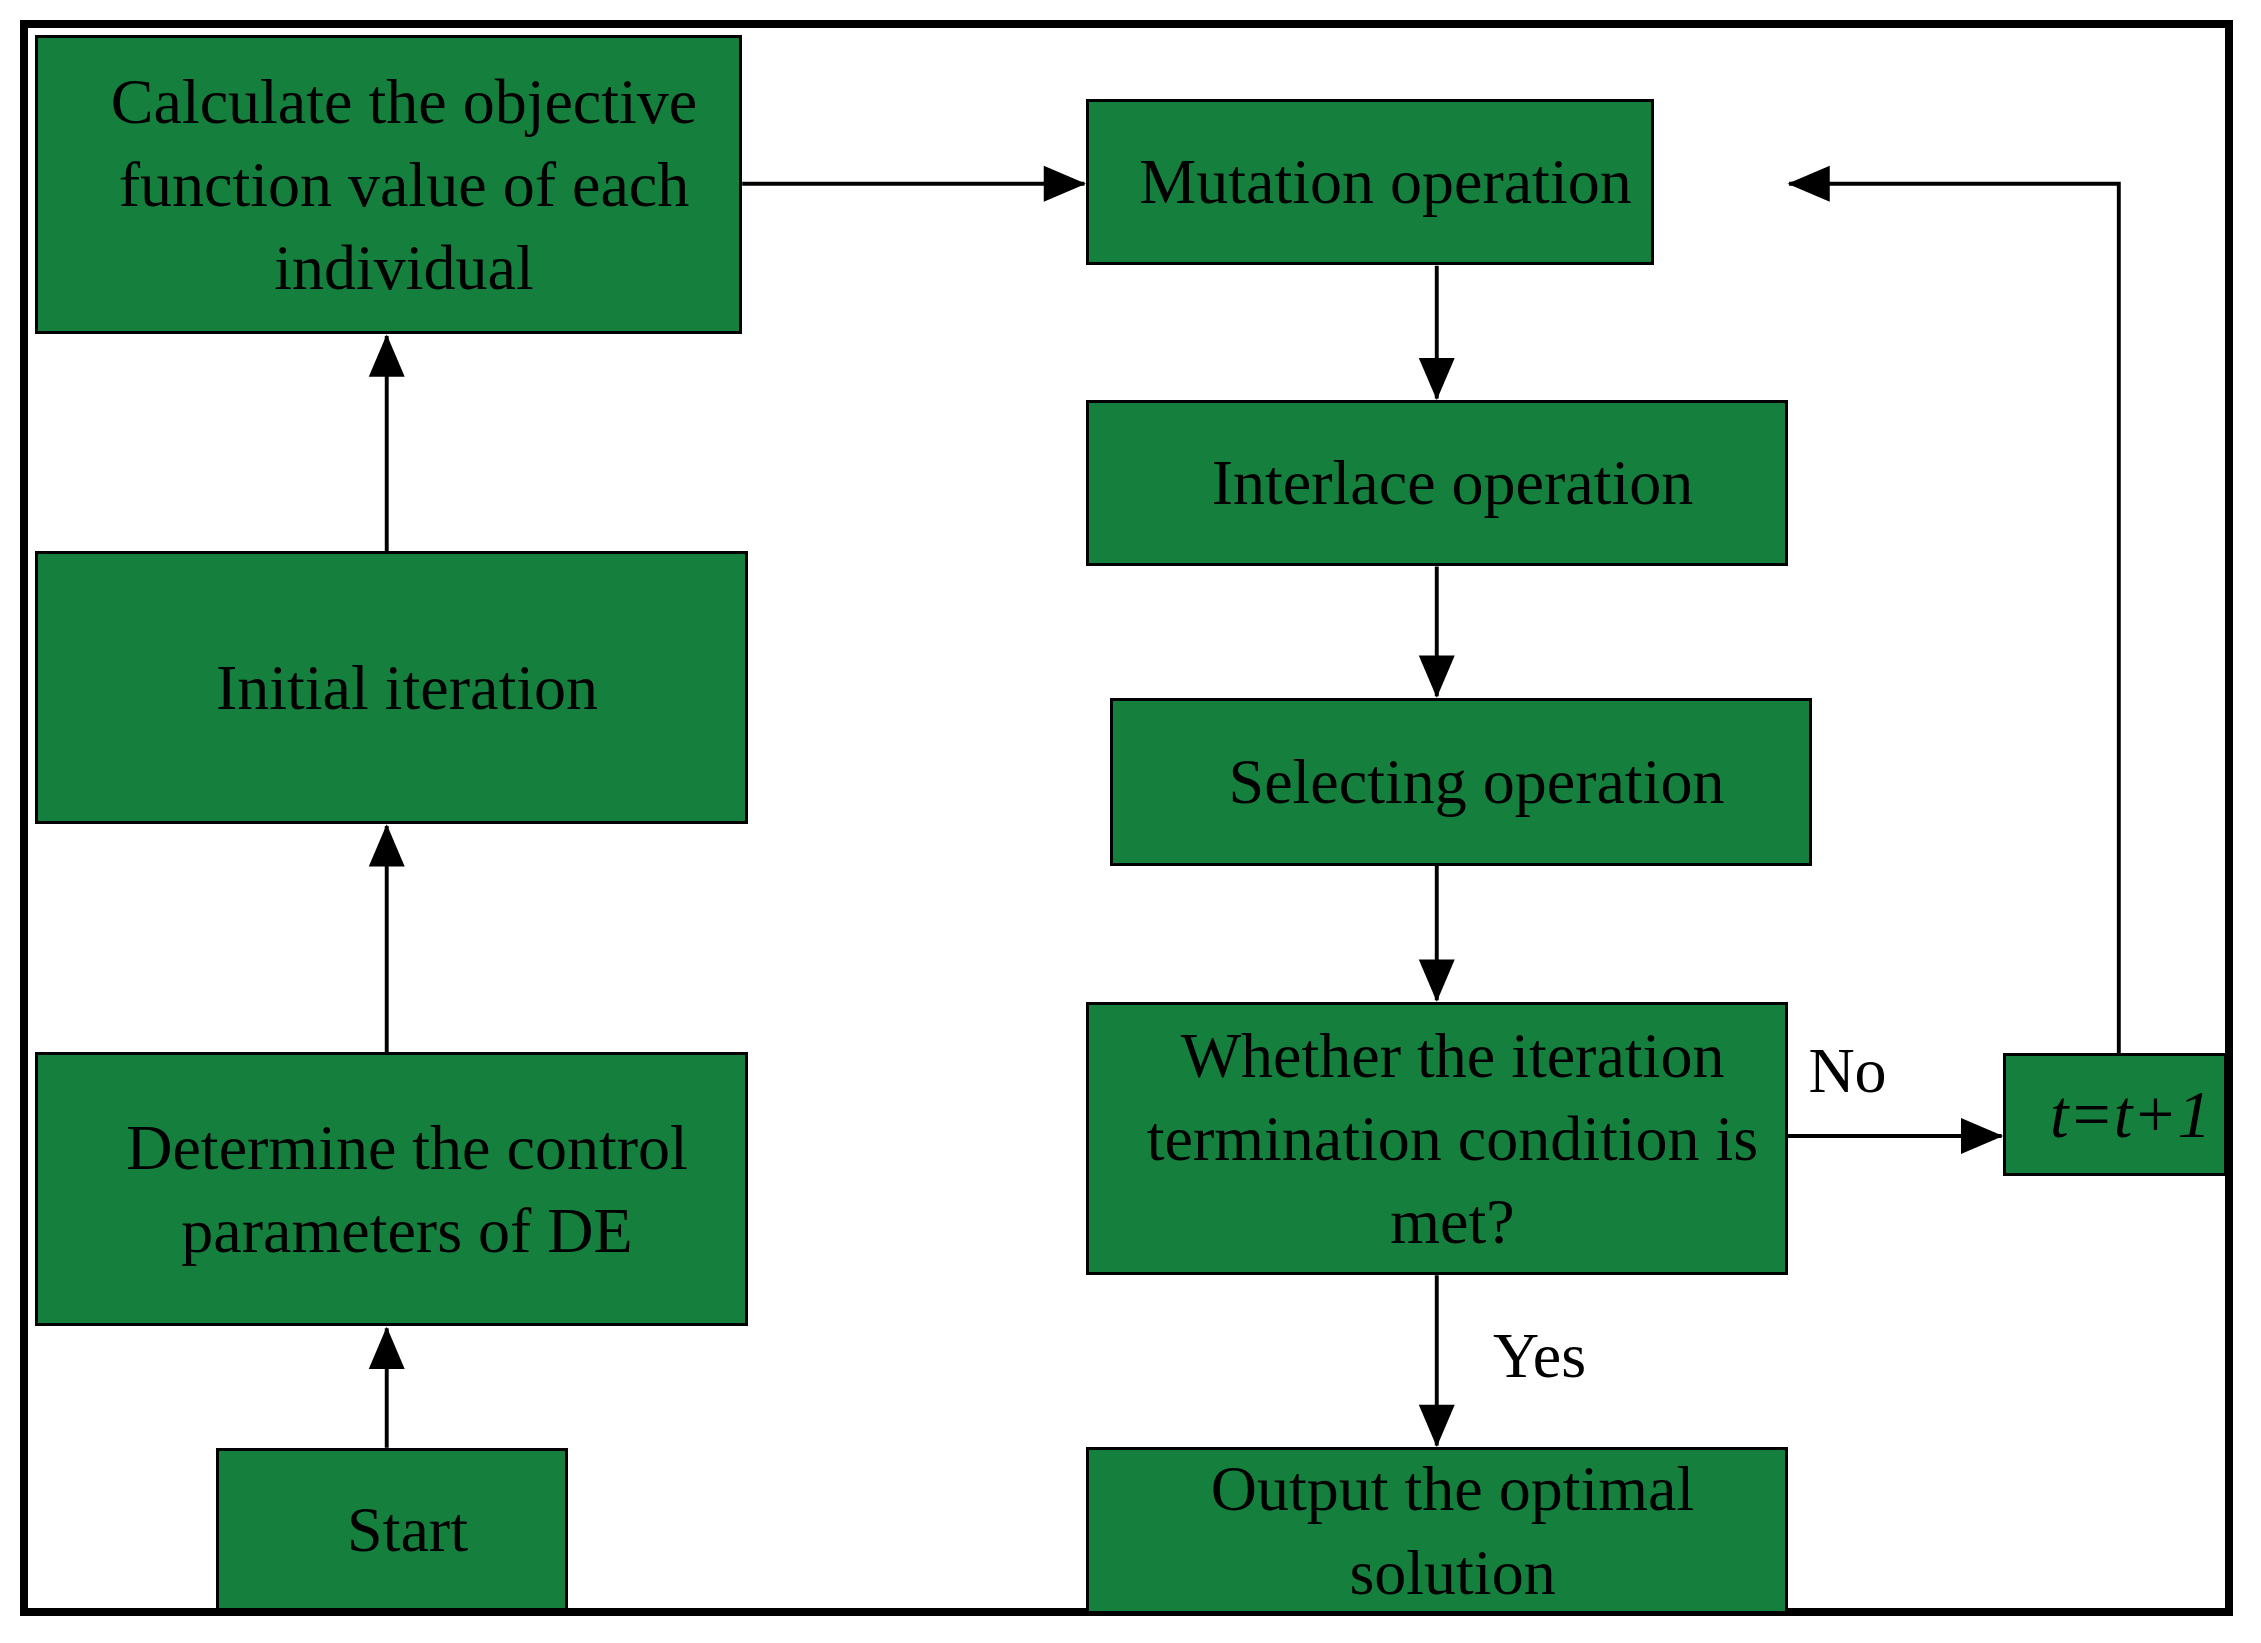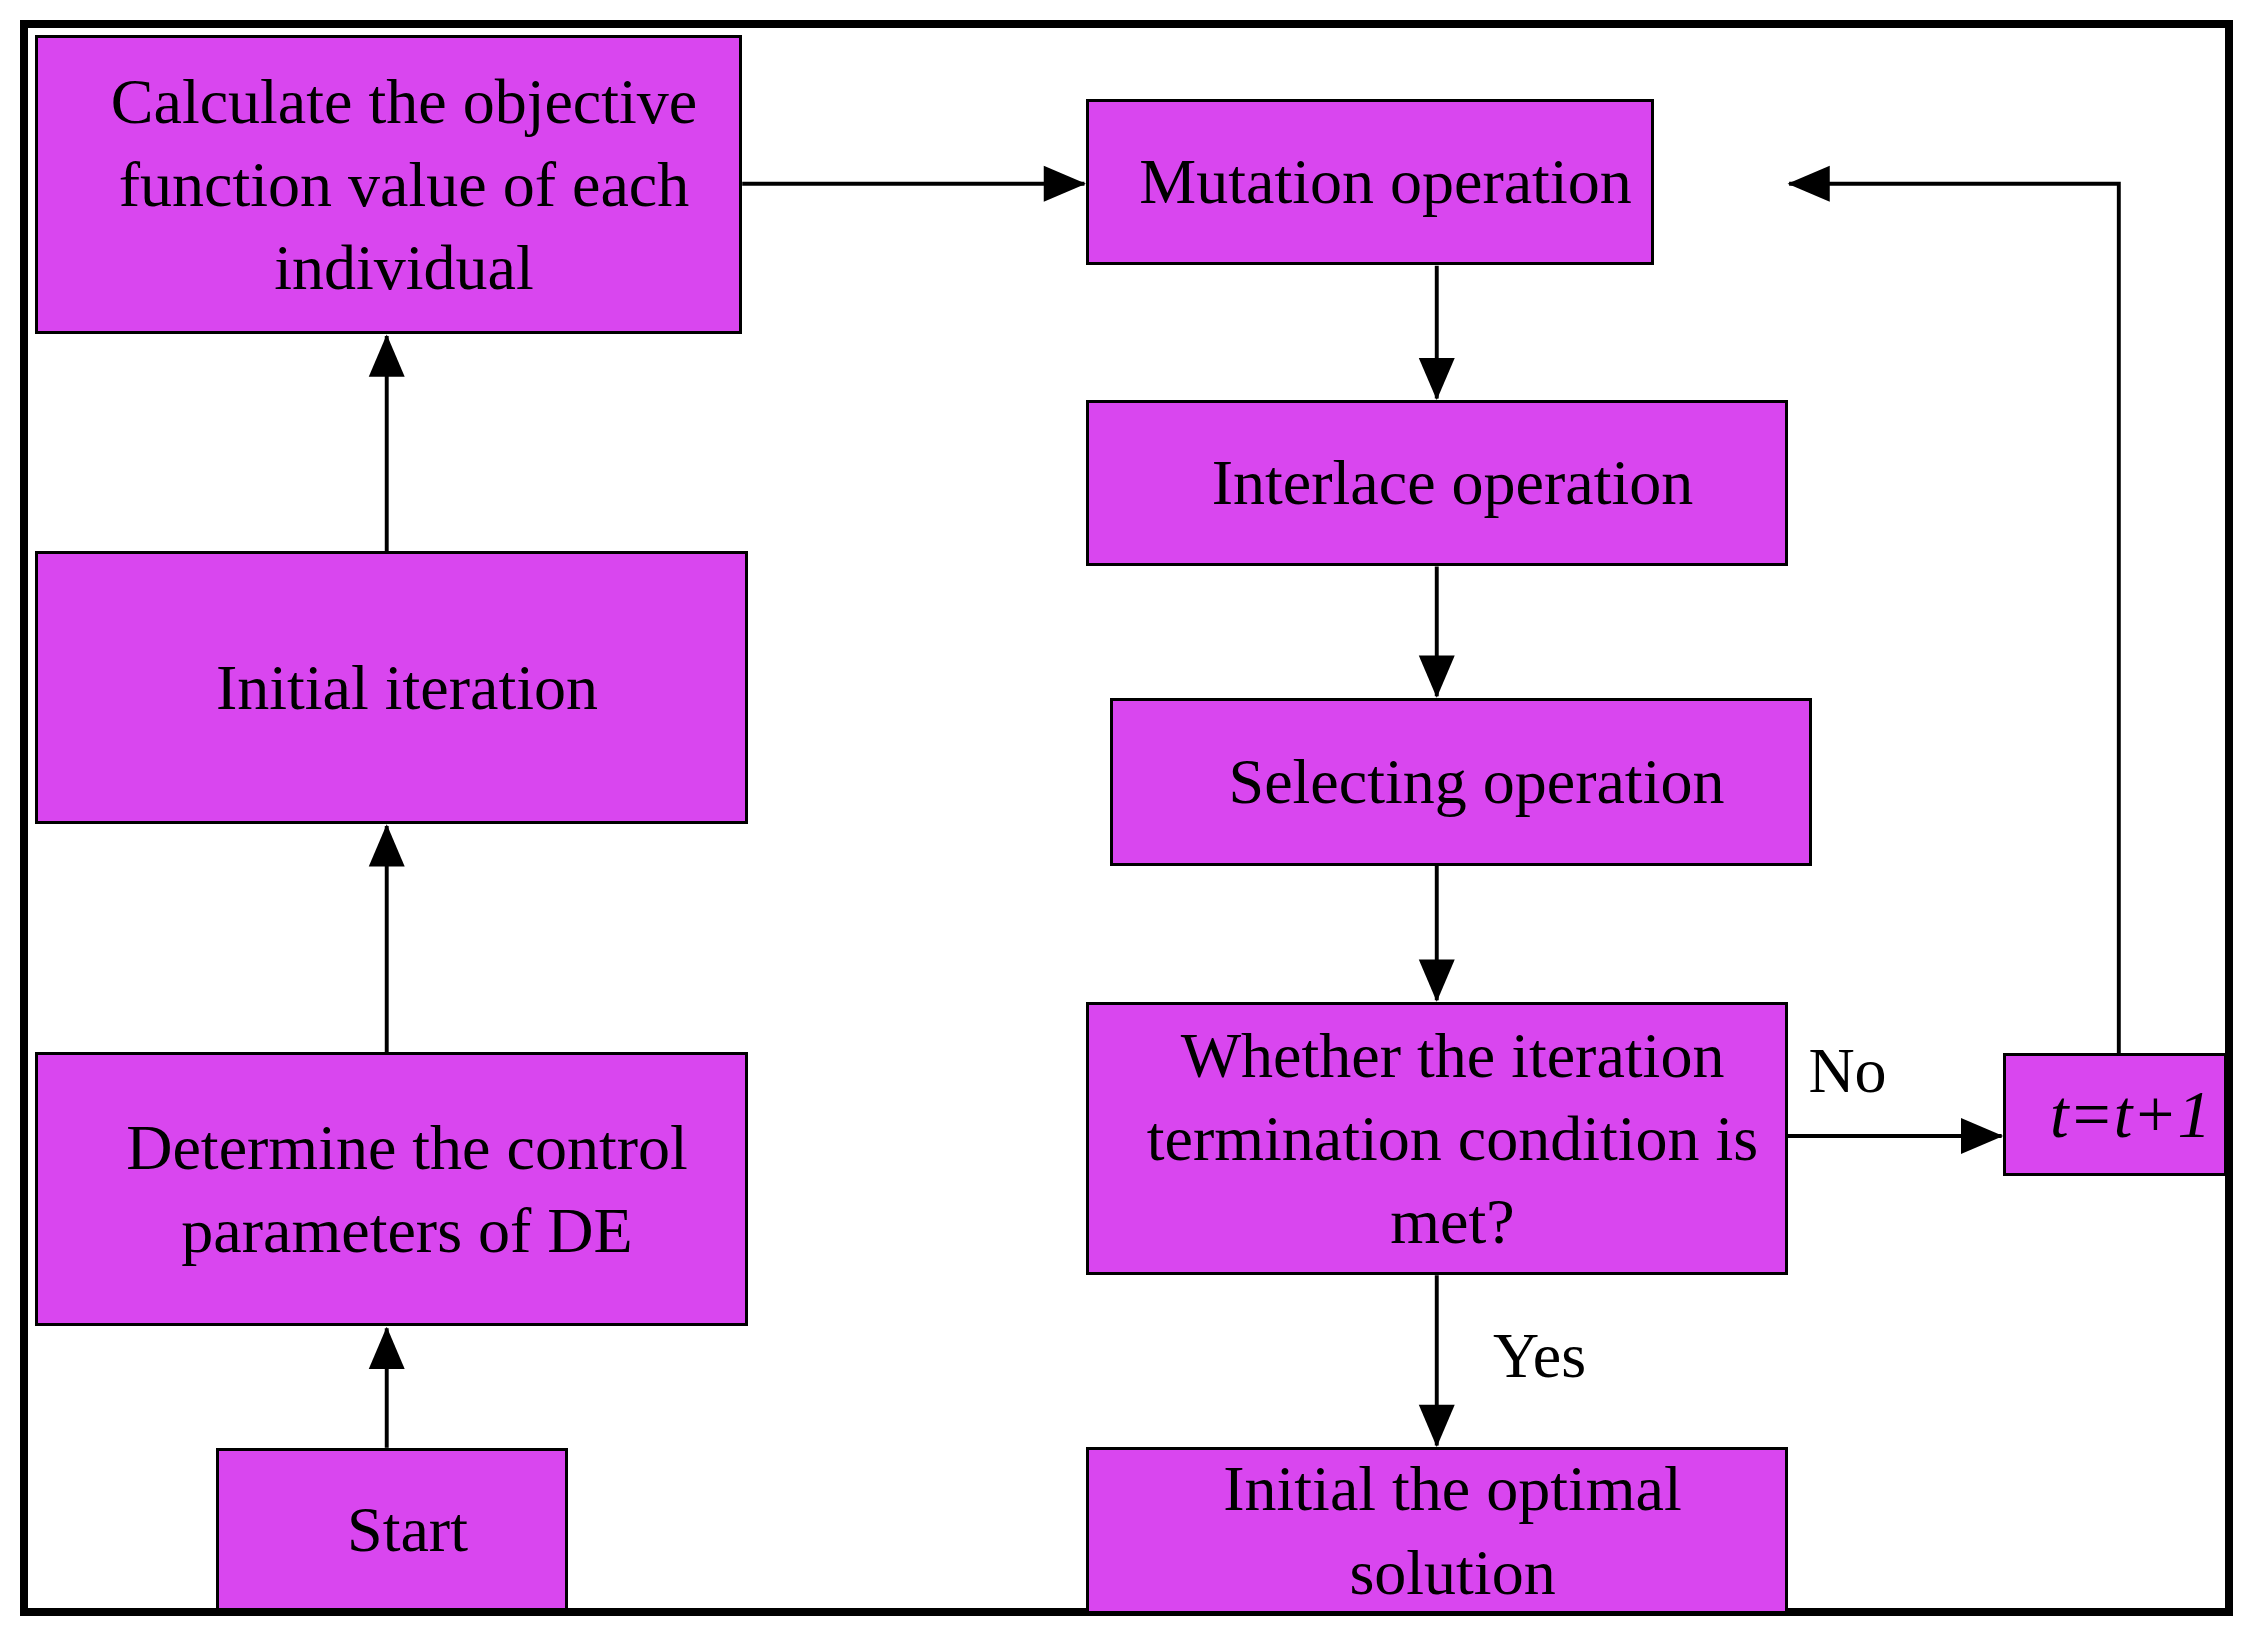--- a/index.html
+++ b/index.html
@@ -18,21 +18,21 @@
   .frame {
     position: absolute;
     left: 20.3px; top: 20.3px;
     width: 2213px; height: 1596px;
     border: 8.6px solid #000000;
     box-sizing: border-box;
   }
   .node {
     position: absolute;
     border: 3.9px solid #000000;
-    background: #d946ef;
+    background: #15803d;
     box-sizing: border-box;
     display: flex;
     align-items: center;
     justify-content: center;
     text-align: center;
     padding-left: 31px;
   }
   .node .lbl {
     font-size: 64px;
     line-height: 1.3;
@@ -137,21 +137,21 @@
   </div>
   <div class="node n-selecting">
     <span class="lbl">Selecting operation</span>
   </div>
   <div class="node n-decision">
     <span class="lbl">Whether the iteration
 termination condition is
 met?</span>
   </div>
   <div class="node n-output">
-    <span class="lbl">Initial the optimal
+    <span class="lbl">Output the optimal
 solution</span>
   </div>
   <div class="node n-increment">
     <span class="lbl">t=t+1</span>
   </div>
 
   <div class="edge-label lbl-no">No</div>
   <div class="edge-label lbl-yes">Yes</div>
 
 </div>

